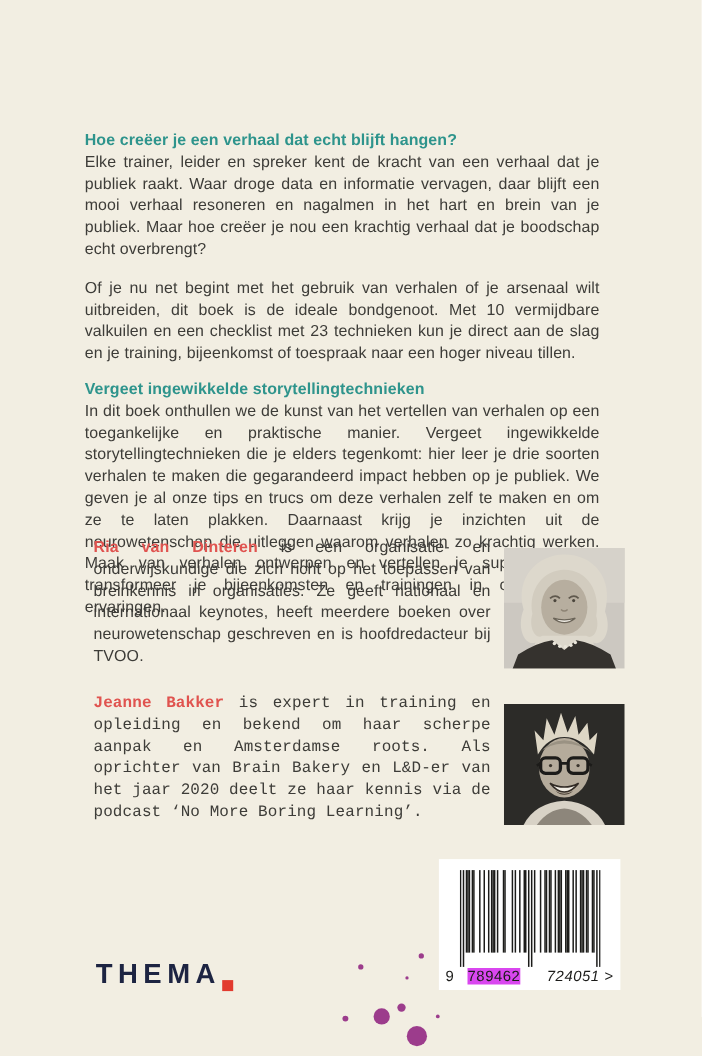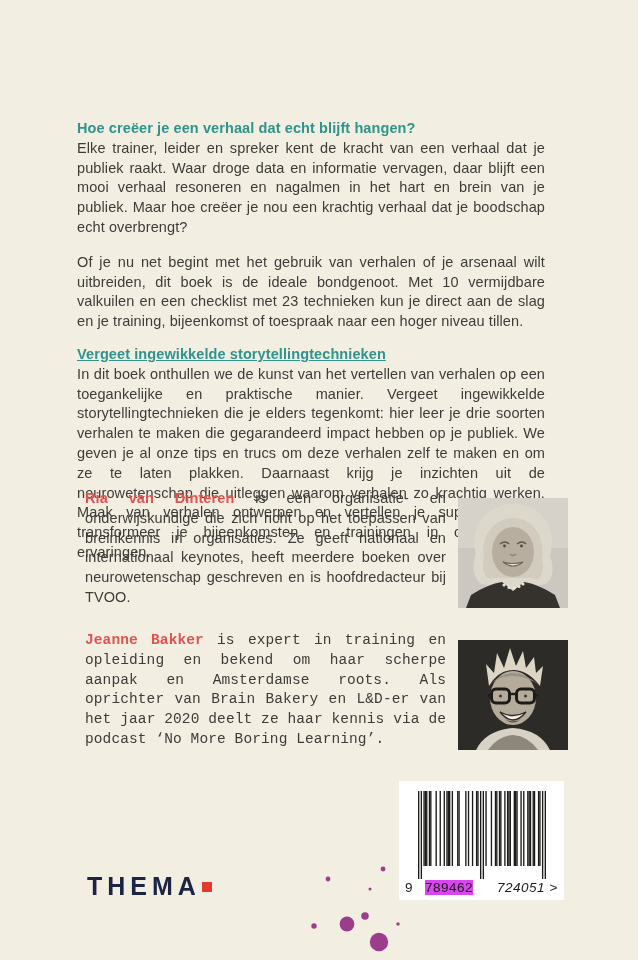--- a/index.html
+++ b/index.html
@@ -17,41 +17,41 @@
   .text-col{
     position:absolute; left:77px; top:82px; width:468px;
     font-size:14.5px; line-height:19.8px; letter-spacing:0.1px;
     text-align:justify;
     margin-top:37px;
   }
   .heading{
     color:var(--teal); font-weight:bold; text-align:left;
   }
   .para2{margin-top:15px;}
-  .heading2{margin-top:13px;text-decoration:underline;}
+  .heading2{margin-top:13px;}
   .bio-row{
     position:absolute; left:85px; width:483px;
     display:flex; align-items:flex-end;
   }
   .bio-row.bio1{top:489px;}
   .bio-row.bio2{top:631px;font-family:Liberation Mono, monospace;}
   .bio-text{
     width:361px; font-size:14.5px; line-height:19.8px; letter-spacing:0.1px;
     text-align:justify;
   }
   .author-name{color:var(--coral); font-weight:bold;}
   .photo{
     margin-left:auto; width:110px; height:110px; overflow:hidden; flex:none;
   }
   .photo svg{display:block;}
   
   .thema{
     position:absolute; left:87px; top:872px;
     font-size:25px; font-weight:bold; letter-spacing:5px; color:var(--navy);
-    display:flex; align-items:center;
+    display:flex; align-items:flex-end;
   }
   .red-square{
     display:inline-block; width:10px; height:10px; background:var(--logored);
     margin-left:1px;
   }
   
   .barcode-box{
     position:absolute; left:399px; top:781px; width:165px; height:119px;
     background:#ffffff;
   }

